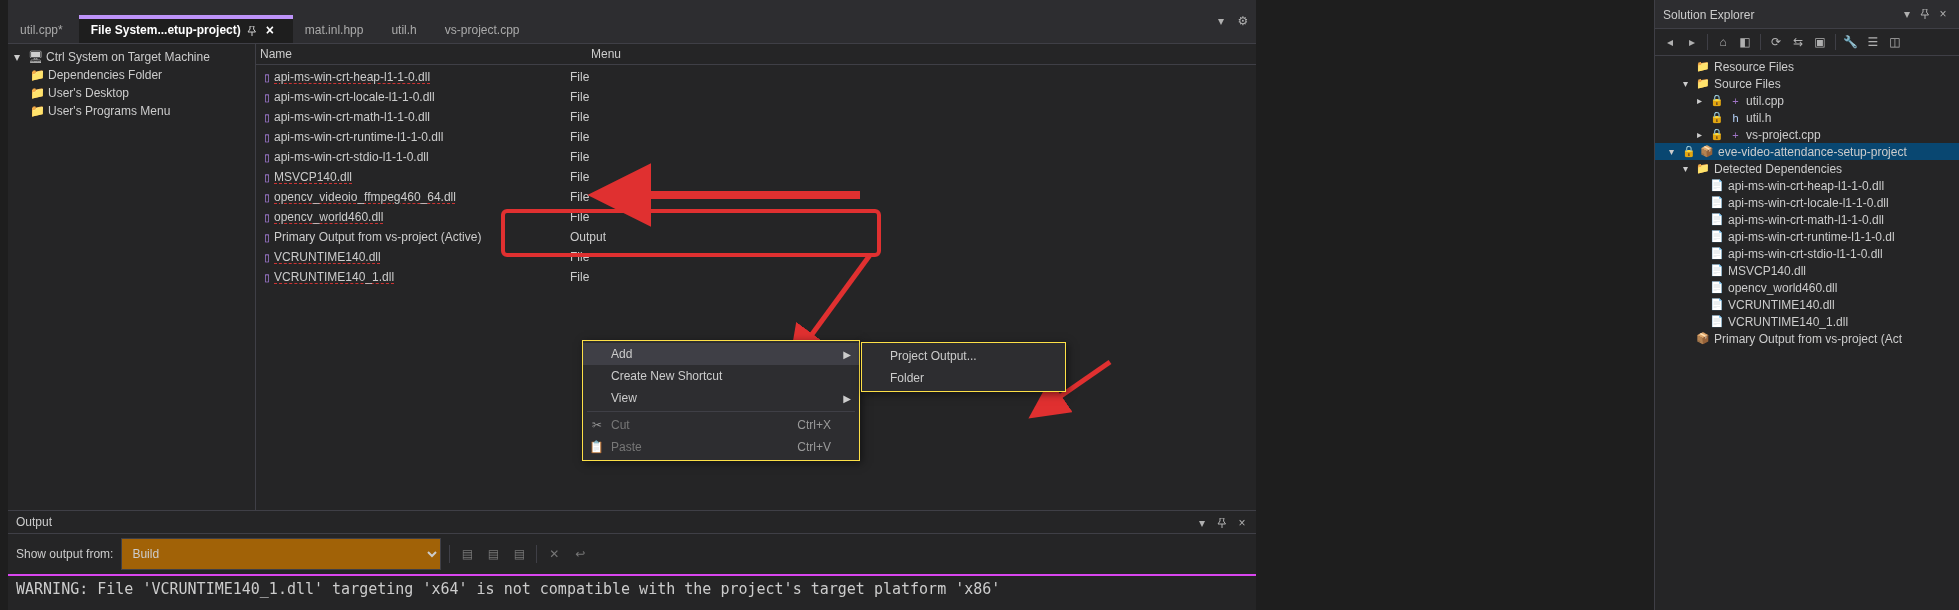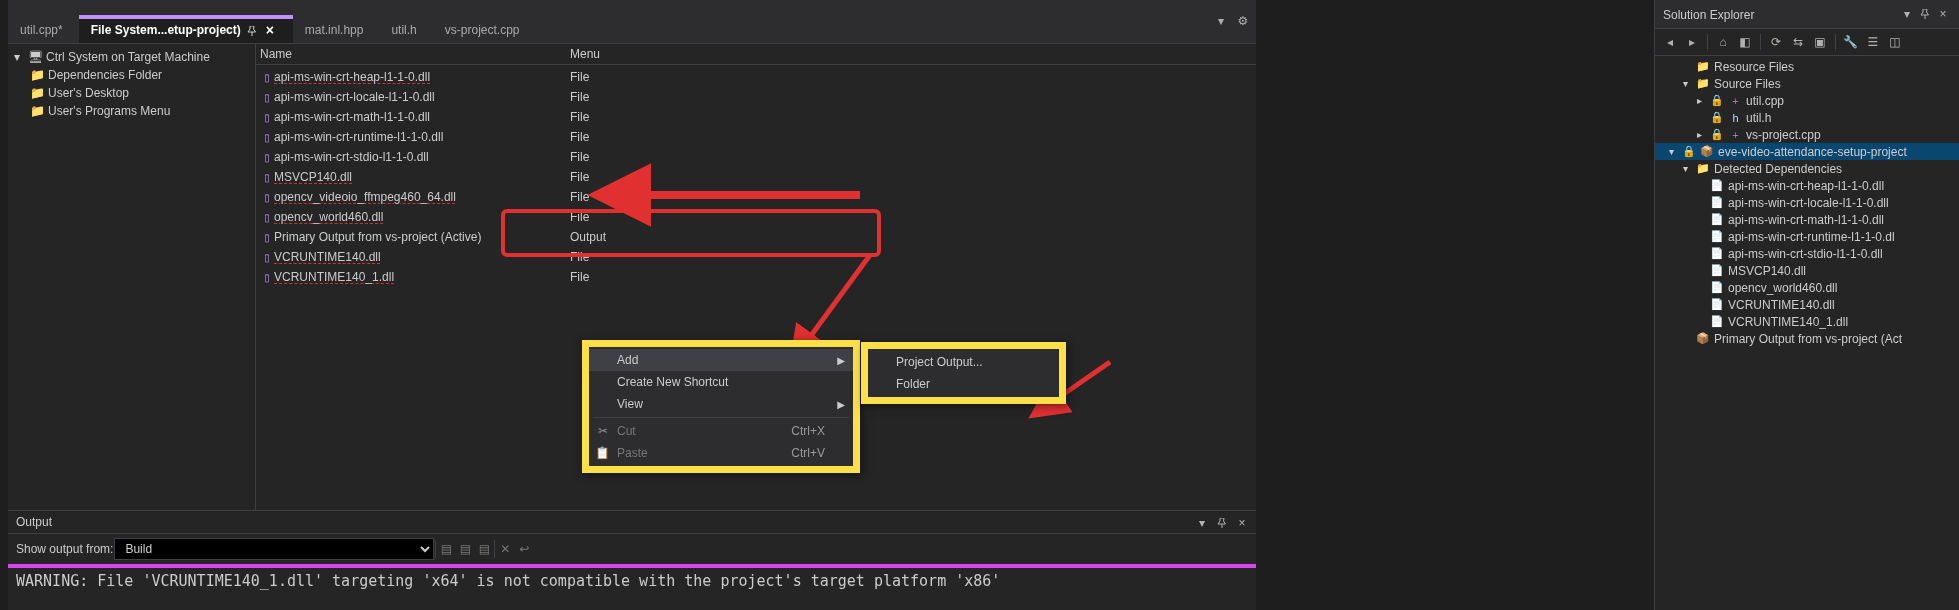--- a/index.html
+++ b/index.html
@@ -18,48 +18,48 @@
 
 
 .fs-row { flex: 1; display: flex; min-height: 0; }
 .fs-tree { width: 248px; background: #252526; border-right: 1px solid #3f3f46; padding-top: 4px; }
 .fs-tree-item { display: flex; align-items: center; gap: 4px; padding: 2px 6px; cursor: pointer; }
 .fs-tree-item .arrow { width: 10px; color: #cccccc; }
 .fs-tree-item .folder-icon { width: 14px; height: 14px; color: #cecece; }
 .fs-tree-item.child { padding-left: 22px; }
 
 .fs-list { flex: 1; background: #252526; position: relative; }
-.fs-header { display: flex; border-bottom: 1px solid #3f3f46; padding: 3px 4px; color: #cccccc; }
+.fs-header { display: flex; border-bottom: 1px solid #3f3f46; padding: 3px 4px; color: #cccccc; gap: 21px; }
 .col-name { width: 310px; }
 .col-type { flex: 1; }
 .fs-rows { padding-top: 2px; }
 .fs-row-item { display: flex; padding: 0px 4px; height: 20px; align-items: center; }
 .fs-row-item .icon { width: 14px; text-align: center; color: #c08fff; font-size: 10px; }
 .fs-row-item .name { width: 296px; }
 .fs-row-item .type { }
 .underline-typo { text-decoration: underline dashed #cc3333 1px; text-underline-offset: 2px; }
 
 
 .red-highlight { position: absolute; border: 4px solid #e03030; border-radius: 6px; pointer-events: none; }
 .hl1 { left: 245px; top: 165px; width: 380px; height: 48px; }
 .arrow-svg { position: absolute; pointer-events: none; }
 
 
 .output-panel { height: 100px; border-top: 1px solid #3f3f46; background: #252526; display: flex; flex-direction: column; }
 .output-title { padding: 4px 8px; border-bottom: 1px solid #3f3f46; color: #cccccc; position: relative; }
 .output-title .tools { position: absolute; right: 6px; top: 4px; display: flex; gap: 4px; }
 .output-title .tools span { width: 16px; height: 16px; color: #b0b0b0; display: flex; align-items: center; justify-content: center; cursor: pointer; }
-.output-toolbar { display: flex; align-items: center; gap: 1px; padding: 4px 8px; border-bottom: 4px solid #d946ef; }
-.output-toolbar select { background: #000000; color: #cccccc; border: 1px solid #3f3f46; height: 22px; width: 320px; padding: 0 6px; }
+.output-toolbar { display: flex; align-items: center; gap: 8px; padding: 4px 8px; border-bottom: 2px solid #d946ef; }
+.output-toolbar select { background: #a16207; color: #cccccc; border: 1px solid #3f3f46; height: 32px; width: 320px; padding: 0 6px; }
 .output-toolbar .sep { width: 1px; height: 18px; background: #3f3f46; }
 .output-toolbar .tbtn { width: 18px; height: 18px; display: flex; align-items: center; justify-content: center; color: #777; }
 .output-body { flex: 1; padding: 4px 8px; font-family: Consolas, monospace; font-size: 15px; color: #cccccc; white-space: pre; overflow: hidden; }
 
 
-.context-menu { position: absolute; background: #2d2d30; border: 7px solid #fde047; box-shadow: 2px 2px 8px rgba(0,0,0,.5); padding: 2px 0; }
+.context-menu { position: absolute; background: #2d2d30; border: 1px solid #fde047; box-shadow: 2px 2px 8px rgba(0,0,0,.5); padding: 2px 0; }
 .context-item { display: flex; align-items: center; padding: 4px 28px 4px 28px; min-width: 260px; color: #cccccc; cursor: pointer; position: relative; }
 .context-item.hover { background: #3f3f46; }
 .context-item.disabled { color: #777777; }
 .context-item .shortcut { position: absolute; right: 28px; color: #999; }
 .context-item .submenu-arrow { position: absolute; right: 8px; font-size: 10px; }
 .context-item .lead-icon { position: absolute; left: 6px; width: 16px; text-align: center; color: #999; }
 .context-sep { height: 1px; background: #3f3f46; margin: 2px 4px; }
 
 
 .right-panel { position: absolute; right: 0; top: 0; width: 305px; height: 610px; background: #252526; border-left: 1px solid #3f3f46; display: flex; flex-direction: column; }

